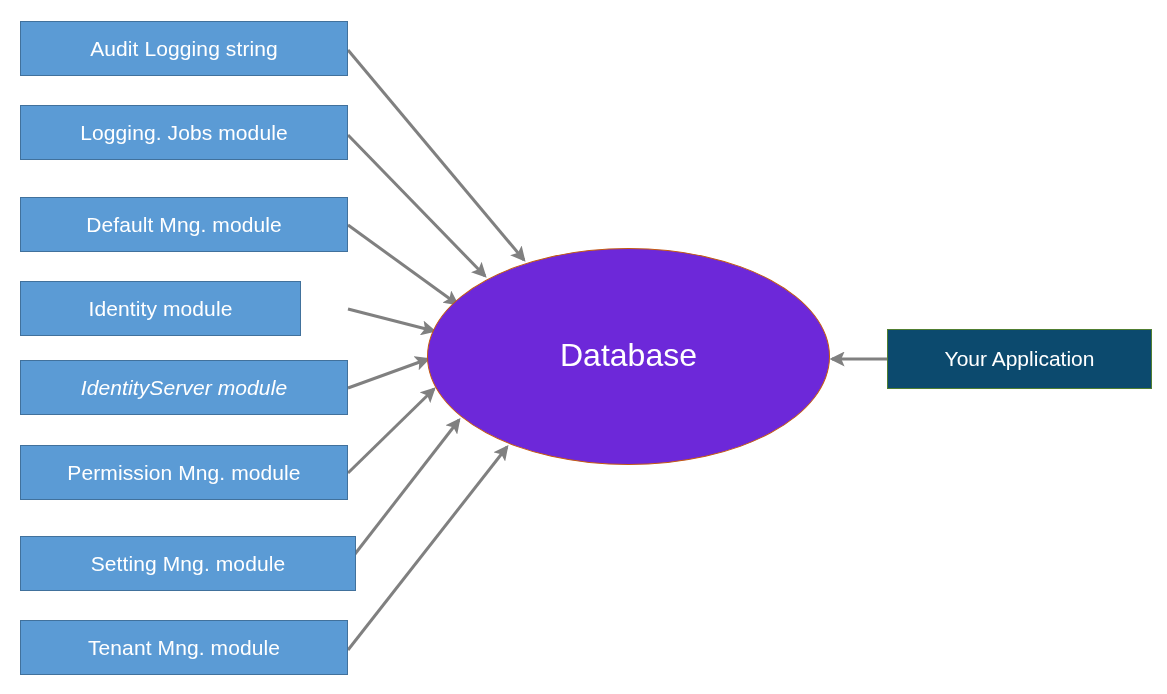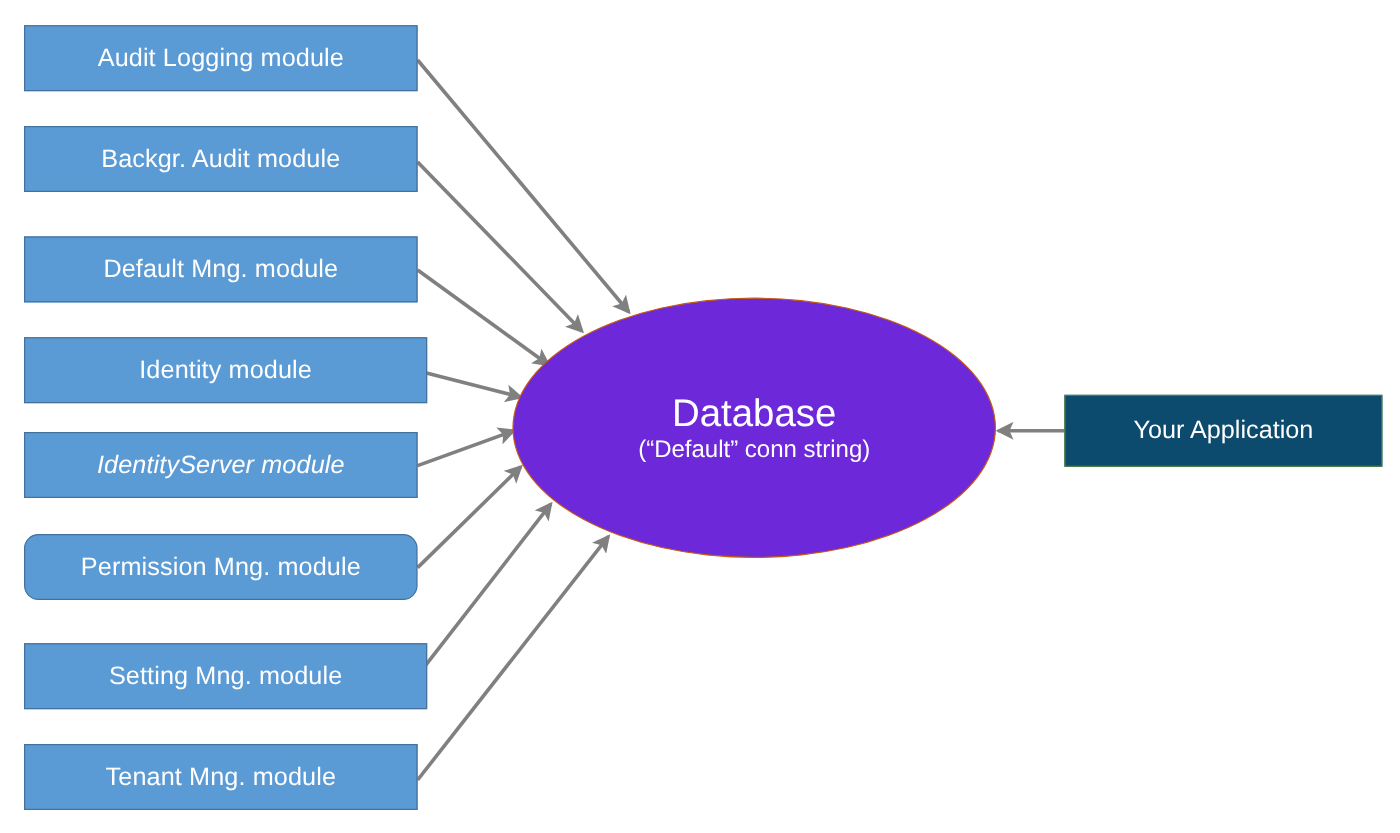--- a/index.html
+++ b/index.html
@@ -96,47 +96,46 @@
         <line x1="348" y1="388" x2="428" y2="359" stroke="#808080" stroke-width="3" marker-end="url(#arrowhead)"></line>
         <line x1="348" y1="473" x2="434" y2="389" stroke="#808080" stroke-width="3" marker-end="url(#arrowhead)"></line>
         <line x1="348" y1="563" x2="459" y2="420" stroke="#808080" stroke-width="3" marker-end="url(#arrowhead)"></line>
         <line x1="348" y1="650" x2="507" y2="447" stroke="#808080" stroke-width="3" marker-end="url(#arrowhead)"></line>
         <line x1="887" y1="359" x2="832" y2="359" stroke="#808080" stroke-width="3" marker-end="url(#arrowhead)"></line>
       </g>
   </svg>
 
   <div id="module-layer">
       <div class="module-box" style="left: 20px; top: 21px; width: 328px; height: 55px;">
-        <span>Audit Logging module</span>
+        <span>Audit Logging string</span>
       </div>
       <div class="module-box" style="left: 20px; top: 105px; width: 328px; height: 55px;">
-        <span>Backgr. Audit module</span>
+        <span>Logging. Jobs module</span>
       </div>
       <div class="module-box" style="left: 20px; top: 197px; width: 328px; height: 55px;">
         <span>Default Mng. module</span>
       </div>
-      <div class="module-box" style="left: 20px; top: 281px; width: 336px; height: 55px;">
+      <div class="module-box" style="left: 20px; top: 281px; width: 281px; height: 55px;">
         <span>Identity module</span>
       </div>
       <div class="module-box" style="left: 20px; top: 360px; width: 328px; height: 55px; font-style: italic;">
         <span>IdentityServer module</span>
       </div>
-      <div class="module-box" style="left: 20px; top: 445px; width: 328px; height: 55px; border-radius: 12px;">
+      <div class="module-box" style="left: 20px; top: 445px; width: 328px; height: 55px;">
         <span>Permission Mng. module</span>
       </div>
       <div class="module-box" style="left: 20px; top: 536px; width: 336px; height: 55px;">
         <span>Setting Mng. module</span>
       </div>
       <div class="module-box" style="left: 20px; top: 620px; width: 328px; height: 55px;">
         <span>Tenant Mng. module</span>
       </div>
     </div>
 
   <div class="db-shape" id="db-shape" style="left: 427px; top: 248px; width: 403px; height: 217px;">
     <div class="db-title">Database</div>
-    <div class="db-sub">(“Default” conn string)</div>
   </div>
 
   <div class="app-box" id="app-box" style="left: 887px; top: 329px; width: 265px; height: 60px;">
     <span>Your Application</span>
   </div>
 
 </div>
 
 </body></html>

